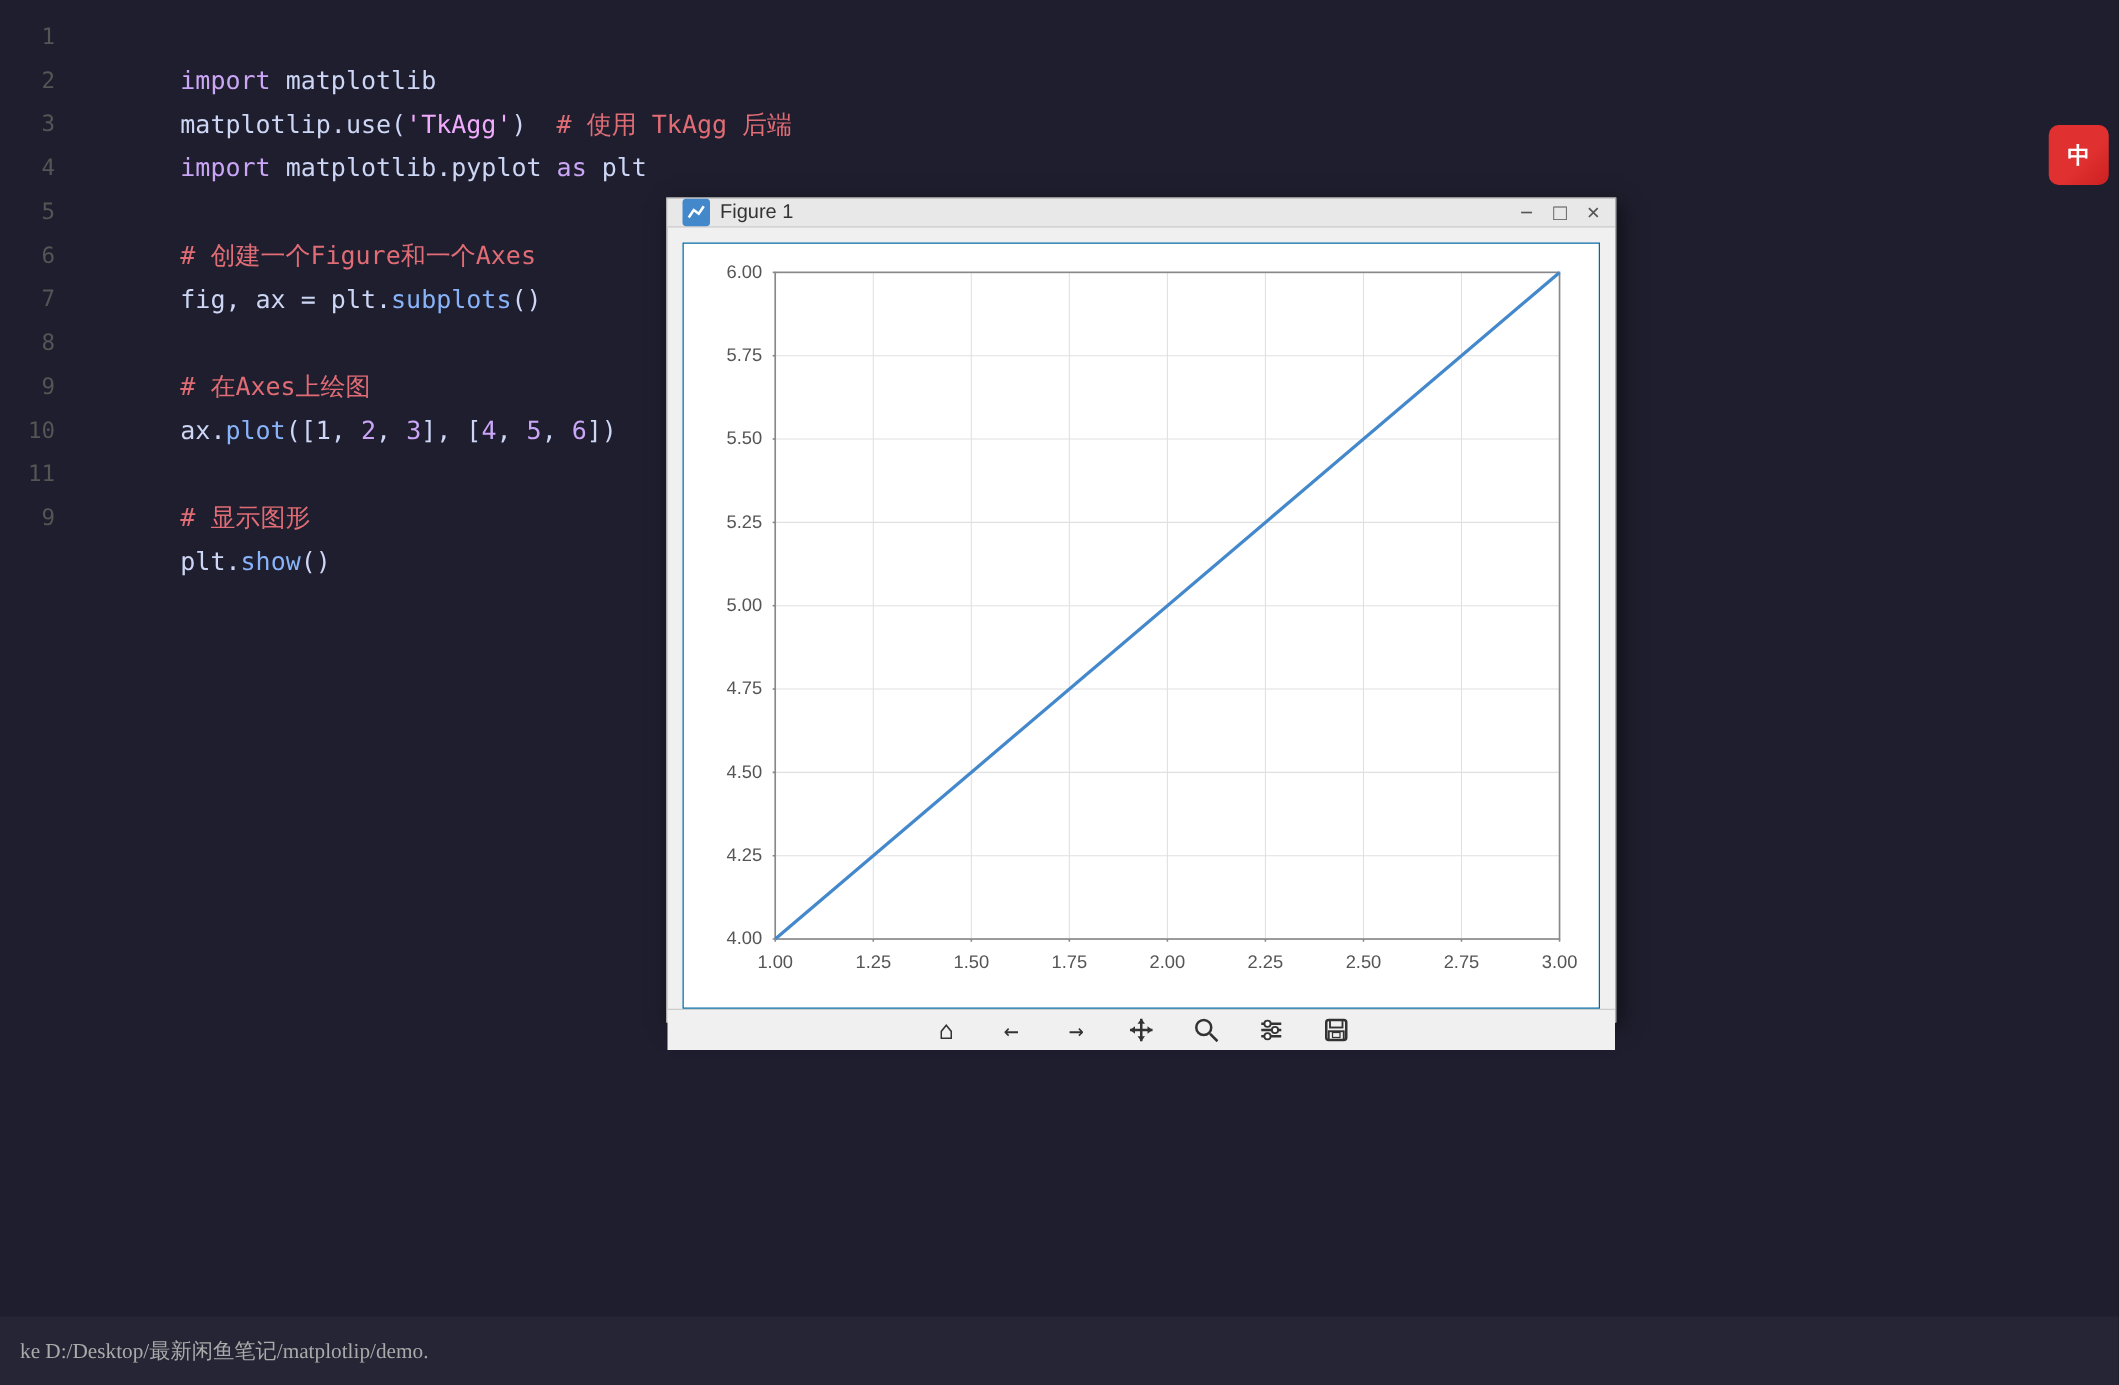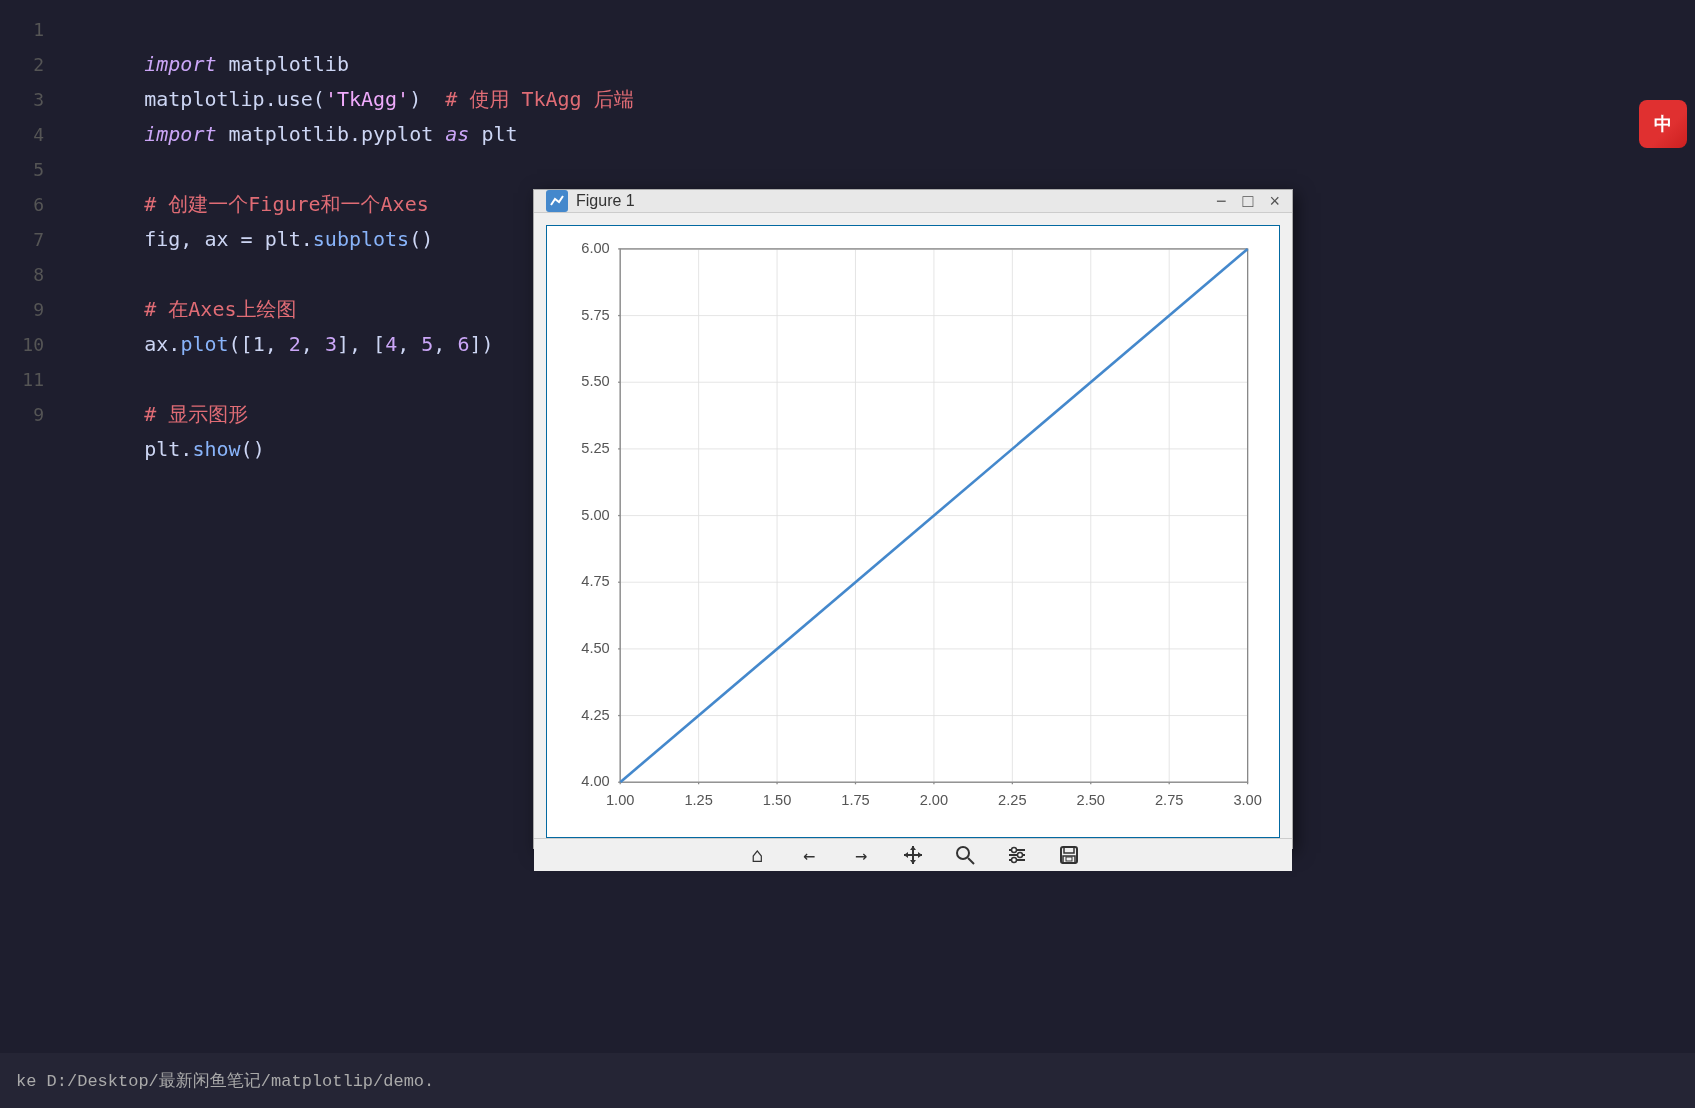--- a/index.html
+++ b/index.html
@@ -55,21 +55,21 @@
     }
 
     .code-line {
       height: 35px;
       line-height: 35px;
       font-size: 20px;
       white-space: pre;
       color: #cdd6f4;
     }
 
-    .kw { color: #cba6f7; font-style: italic; }
+    .kw { color: #cba6f7; }
     .fn { color: #89b4fa; }
     .str { color: #f0abfc; }
     .comment { color: #e06c75; }
     .num { color: #cba6f7; }
     .plain { color: #cdd6f4; }
 
     
     .status-bar {
       position: absolute;
       bottom: 0; left: 0;
@@ -77,21 +77,21 @@
       height: 55px;
       background: #252535;
       display: flex;
       align-items: center;
       padding: 0 16px;
     }
 
     .status-text {
       color: #aaa;
       font-size: 17px;
-      font-family: Liberation Mono, monospace;
+      font-family: Liberation Serif, serif;
     }
 
     
     .sogou-icon {
       position: absolute;
       top: 100px;
       right: 8px;
       width: 48px;
       height: 48px;
       background: linear-gradient(135deg, #e03030 60%, #cc2020 100%);
@@ -101,21 +101,21 @@
       justify-content: center;
       font-size: 18px;
       font-weight: bold;
       color: white;
       z-index: 10;
     }
 
     
     .figure-window {
       position: absolute;
-      top: 189px;
+      top: 158px;
       left: 533px;
       width: 760px;
       height: 660px;
       background: #f0f0f0;
       border: 1px solid #aaa;
       box-shadow: 4px 4px 16px rgba(0,0,0,0.5);
       display: flex;
       flex-direction: column;
       z-index: 20;
     }

